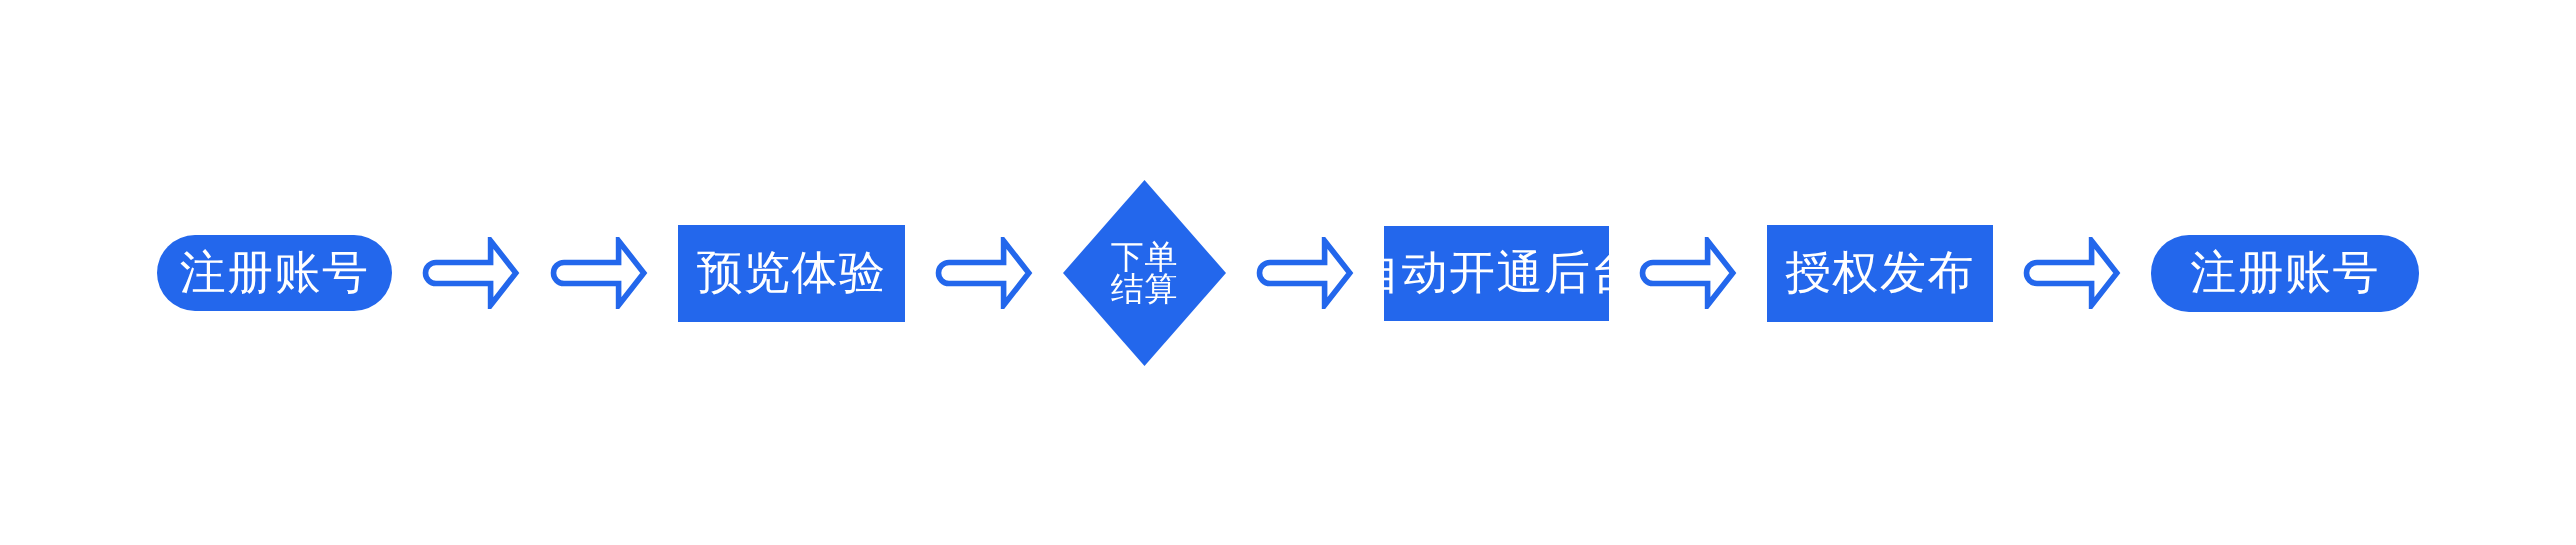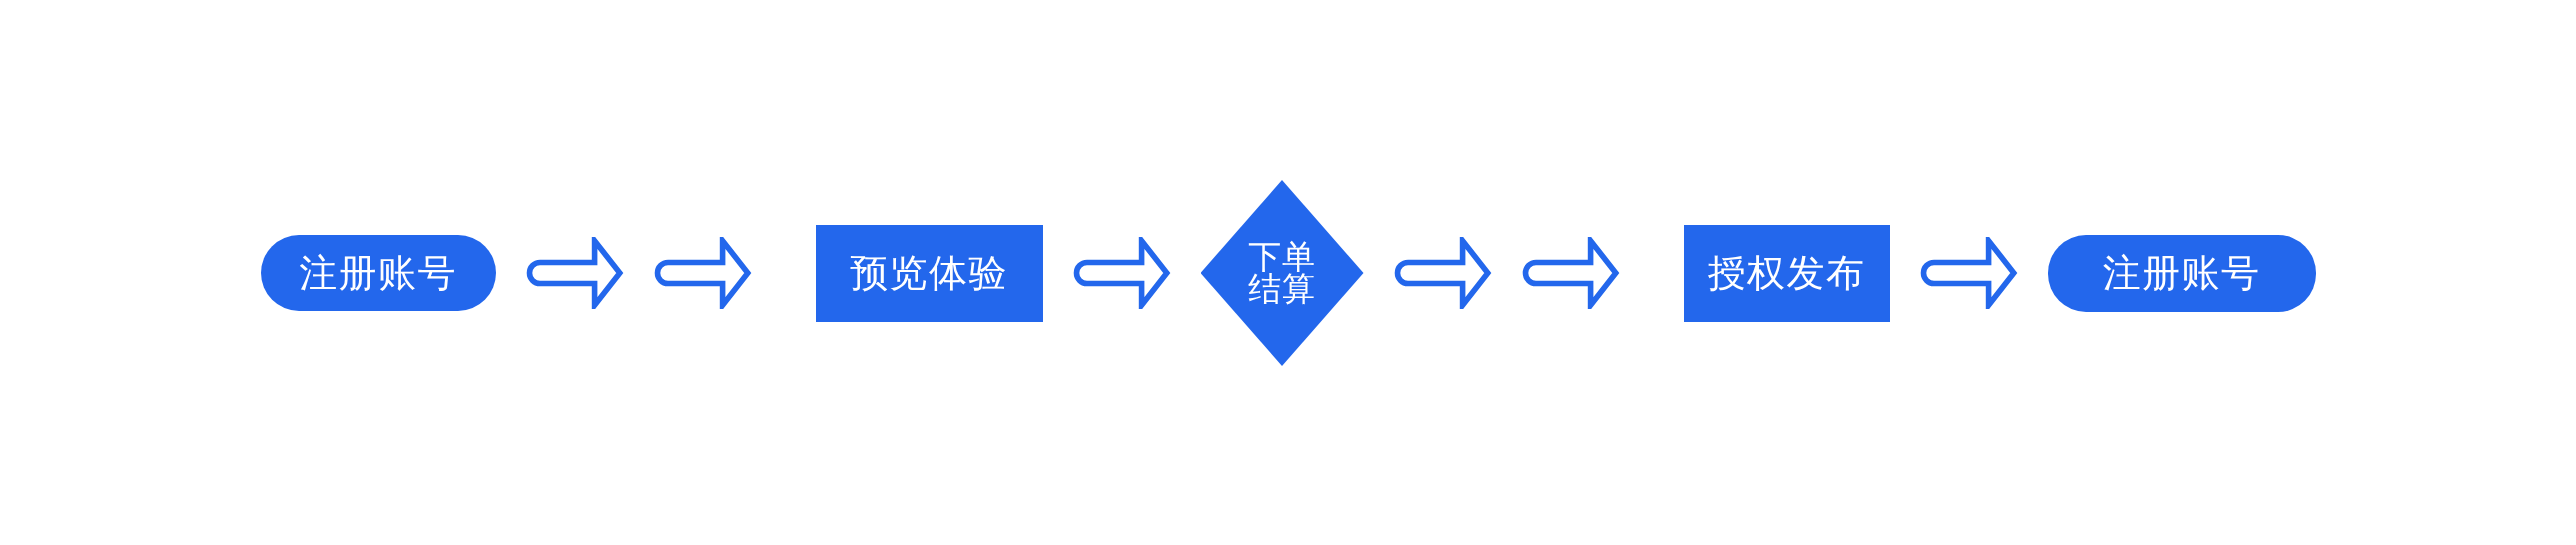--- a/index.html
+++ b/index.html
@@ -21,33 +21,33 @@
     justify-content: center;
     gap: 30px;
   }
   .node {
     background: #2367EC;
     color: #ffffff;
     display: flex;
     align-items: center;
     justify-content: center;
     text-align: center;
-    font-size: 38px;
+    font-size: 46px;
     letter-spacing: 1.4px;
     white-space: nowrap;
     flex: 0 0 auto;
     box-sizing: border-box;
   }
   .pill   { height: 76px; border-radius: 38px; }
-  .rect   { height: 97px; border-radius: 0; margin-left: 34px; }
+  .rect   { height: 97px; border-radius: 0; }
   .n-register   { width: 235px; }
   .n-template   { width: 228px; }
   .n-preview    { width: 227px; }
   .n-backend    { width: 225px; height: 95px; }
-  .n-publish    { width: 206px; }
+  .n-publish    { width: 226px; }
   .n-upload     { width: 268px; height: 77px; }
   .diamond {
     width: 163px;
     height: 186px;
     clip-path: polygon(50% 0%, 100% 50%, 50% 100%, 0% 50%);
     flex-direction: column;
     font-size: 33px;
     line-height: 0.98;
     letter-spacing: 0.7px;
   }
@@ -87,20 +87,23 @@
 
   <div class="node diamond">
     <span class="line">下单</span>
     <span class="line">结算</span>
   </div>
 
   <svg class="arrow" viewBox="0 0 140 100" aria-hidden="true">
     <path d="M98 35 V4 L134 50 L98 96 V65 H20 A15 15 0 0 1 20 35 Z" fill="#ffffff" stroke="#2367EC" stroke-width="8" stroke-linejoin="miter"></path>
   </svg>
 
+  <div class="node rect n-backend">
+    <span>自动开通后台</span>
+  </div>
 
   <svg class="arrow" viewBox="0 0 140 100" aria-hidden="true">
     <path d="M98 35 V4 L134 50 L98 96 V65 H20 A15 15 0 0 1 20 35 Z" fill="#ffffff" stroke="#2367EC" stroke-width="8" stroke-linejoin="miter"></path>
   </svg>
 
   <div class="node rect n-publish">
     <span>授权发布</span>
   </div>
 
   <svg class="arrow" viewBox="0 0 140 100" aria-hidden="true">

